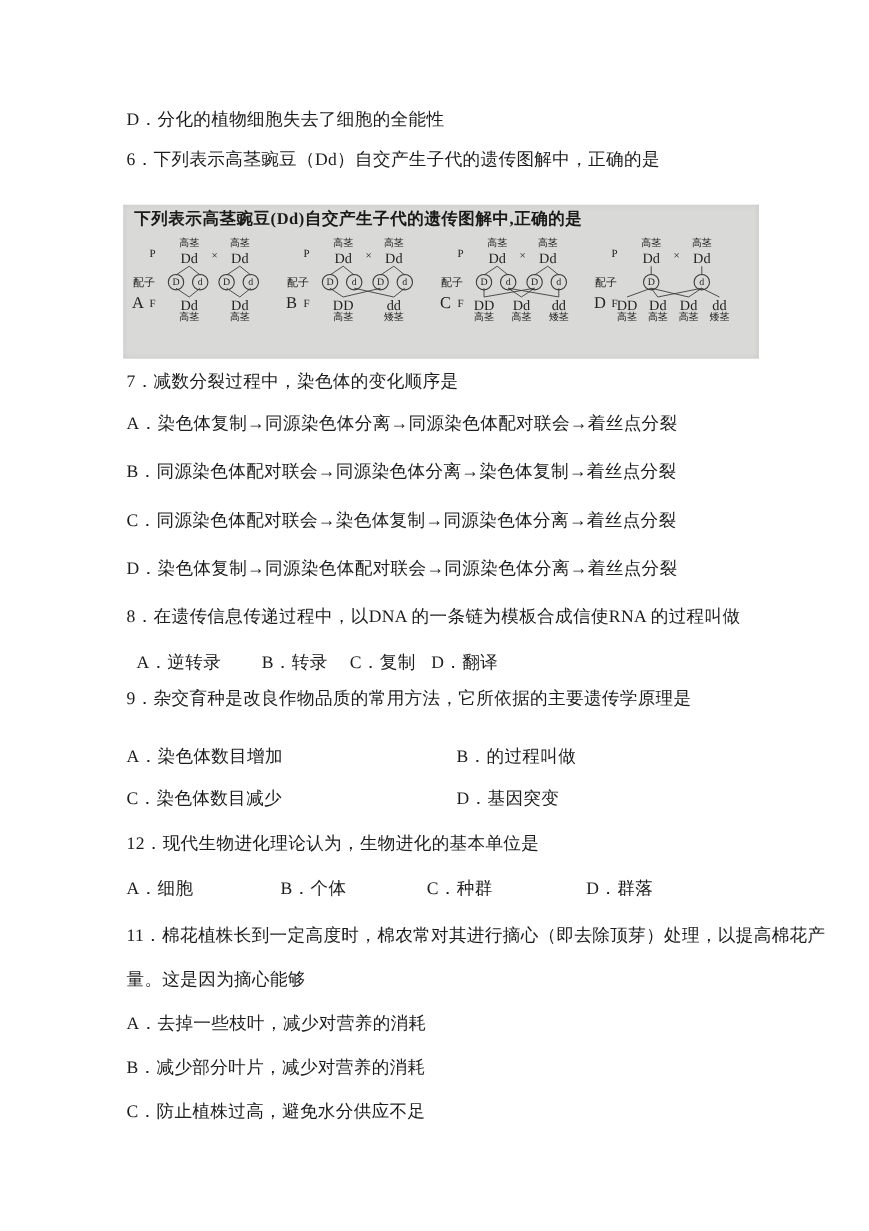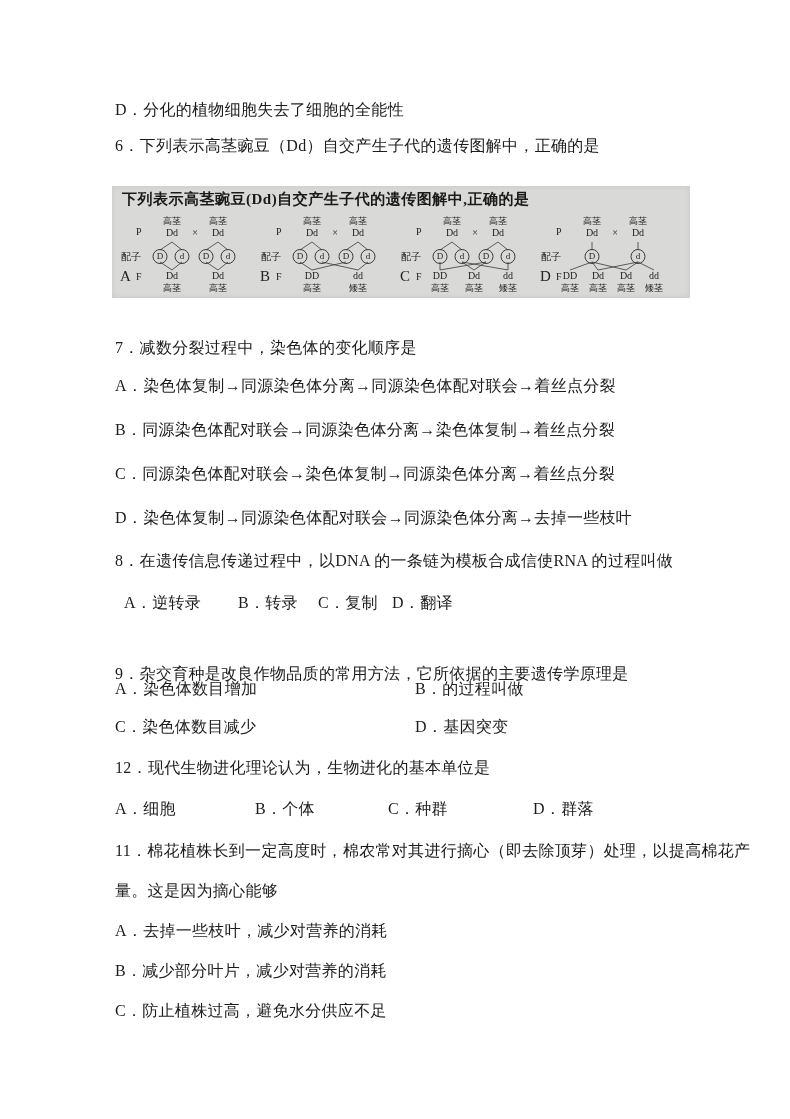--- a/index.html
+++ b/index.html
@@ -7,36 +7,36 @@
     width:790px;height:1119px;position:relative;background:#ffffff;
     font-family:"Liberation Serif","DejaVu Serif",serif;color:#1c1c1c;overflow:hidden;
   }
   .line{
     position:absolute;left:115px;margin:0;font-size:16px;line-height:20px;
     letter-spacing:0.3px;white-space:pre;
   }
   .opt{position:absolute;font-size:16px;line-height:20px;letter-spacing:0.3px;white-space:pre;}
   
   .figure{
-    position:absolute;left:112px;top:186px;width:578px;height:112px;
+    position:absolute;left:112px;top:186px;width:578px;height:140px;
     background:#d9d9d7;box-shadow:inset 0 0 6px rgba(0,0,0,0.08);
   }
   .fig-title{
     position:absolute;left:10px;top:4px;font-size:15px;font-weight:bold;
     letter-spacing:0.5px;color:#1a1a1a;white-space:pre;
   }
   #diagrams{position:absolute;left:0;top:0;width:100%;height:100%;}
   .diagram{position:absolute;top:28px;width:135px;height:84px;color:#222;}
   .dg-lines{position:absolute;left:0;top:0;}
   .dg-lines line{stroke:#3a3a3a;stroke-width:0.8;}
   .dg-letter{position:absolute;left:0;top:54px;font-size:15px;}
   .dg-rowlab{position:absolute;font-size:10px;white-space:nowrap;}
   .dg-ctr{position:absolute;transform:translateX(-50%);font-size:10px;white-space:nowrap;}
   .dg-pheno{font-size:9px;}
-  .dg-geno{font-size:10px;}
+  .dg-geno{font-size:13px;}
   .dg-cross{font-size:10px;}
   .dg-gamete{
     position:absolute;transform:translateX(-50%);width:13px;height:13px;
     border:1px solid #3a3a3a;border-radius:50%;font-size:9px;line-height:12px;
     text-align:center;background:transparent;
   }
 </style>
 </head>
 <body>
 
@@ -169,29 +169,29 @@
         <span class="dg-ctr dg-geno" style="left: 114px; top: 56px;">dd</span>
         <span class="dg-ctr dg-pheno" style="left: 114px; top: 68px;">矮茎</span>
       </div>
     </div>
 </div>
 
 <p class="line" style="top:338px">7．减数分裂过程中，染色体的变化顺序是</p>
 <p class="line" style="top:376px">A．染色体复制→同源染色体分离→同源染色体配对联会→着丝点分裂</p>
 <p class="line" style="top:420px">B．同源染色体配对联会→同源染色体分离→染色体复制→着丝点分裂</p>
 <p class="line" style="top:464px">C．同源染色体配对联会→染色体复制→同源染色体分离→着丝点分裂</p>
-<p class="line" style="top:508px">D．染色体复制→同源染色体配对联会→同源染色体分离→去掉一些枝叶</p>
+<p class="line" style="top:508px">D．染色体复制→同源染色体配对联会→同源染色体分离→着丝点分裂</p>
 
 <p class="line" style="top:551px">8．在遗传信息传递过程中，以DNA 的一条链为模板合成信使RNA 的过程叫做</p>
 <span class="opt" style="top:593px;left:124px">A．逆转录</span>
 <span class="opt" style="top:593px;left:238px">B．转录</span>
 <span class="opt" style="top:593px;left:318px">C．复制</span>
 <span class="opt" style="top:593px;left:392px">D．翻译</span>
 
-<p class="line" style="top:664px">9．杂交育种是改良作物品质的常用方法，它所依据的主要遗传学原理是</p>
+<p class="line" style="top:626px">9．杂交育种是改良作物品质的常用方法，它所依据的主要遗传学原理是</p>
 <span class="opt" style="top:679px;left:115px">A．染色体数目增加</span>
 <span class="opt" style="top:679px;left:415px">B．的过程叫做</span>
 <span class="opt" style="top:717px;left:115px">C．染色体数目减少</span>
 <span class="opt" style="top:717px;left:415px">D．基因突变</span>
 
 <p class="line" style="top:758px">12．现代生物进化理论认为，生物进化的基本单位是</p>
 <span class="opt" style="top:799px;left:115px">A．细胞</span>
 <span class="opt" style="top:799px;left:255px">B．个体</span>
 <span class="opt" style="top:799px;left:388px">C．种群</span>
 <span class="opt" style="top:799px;left:533px">D．群落</span>

